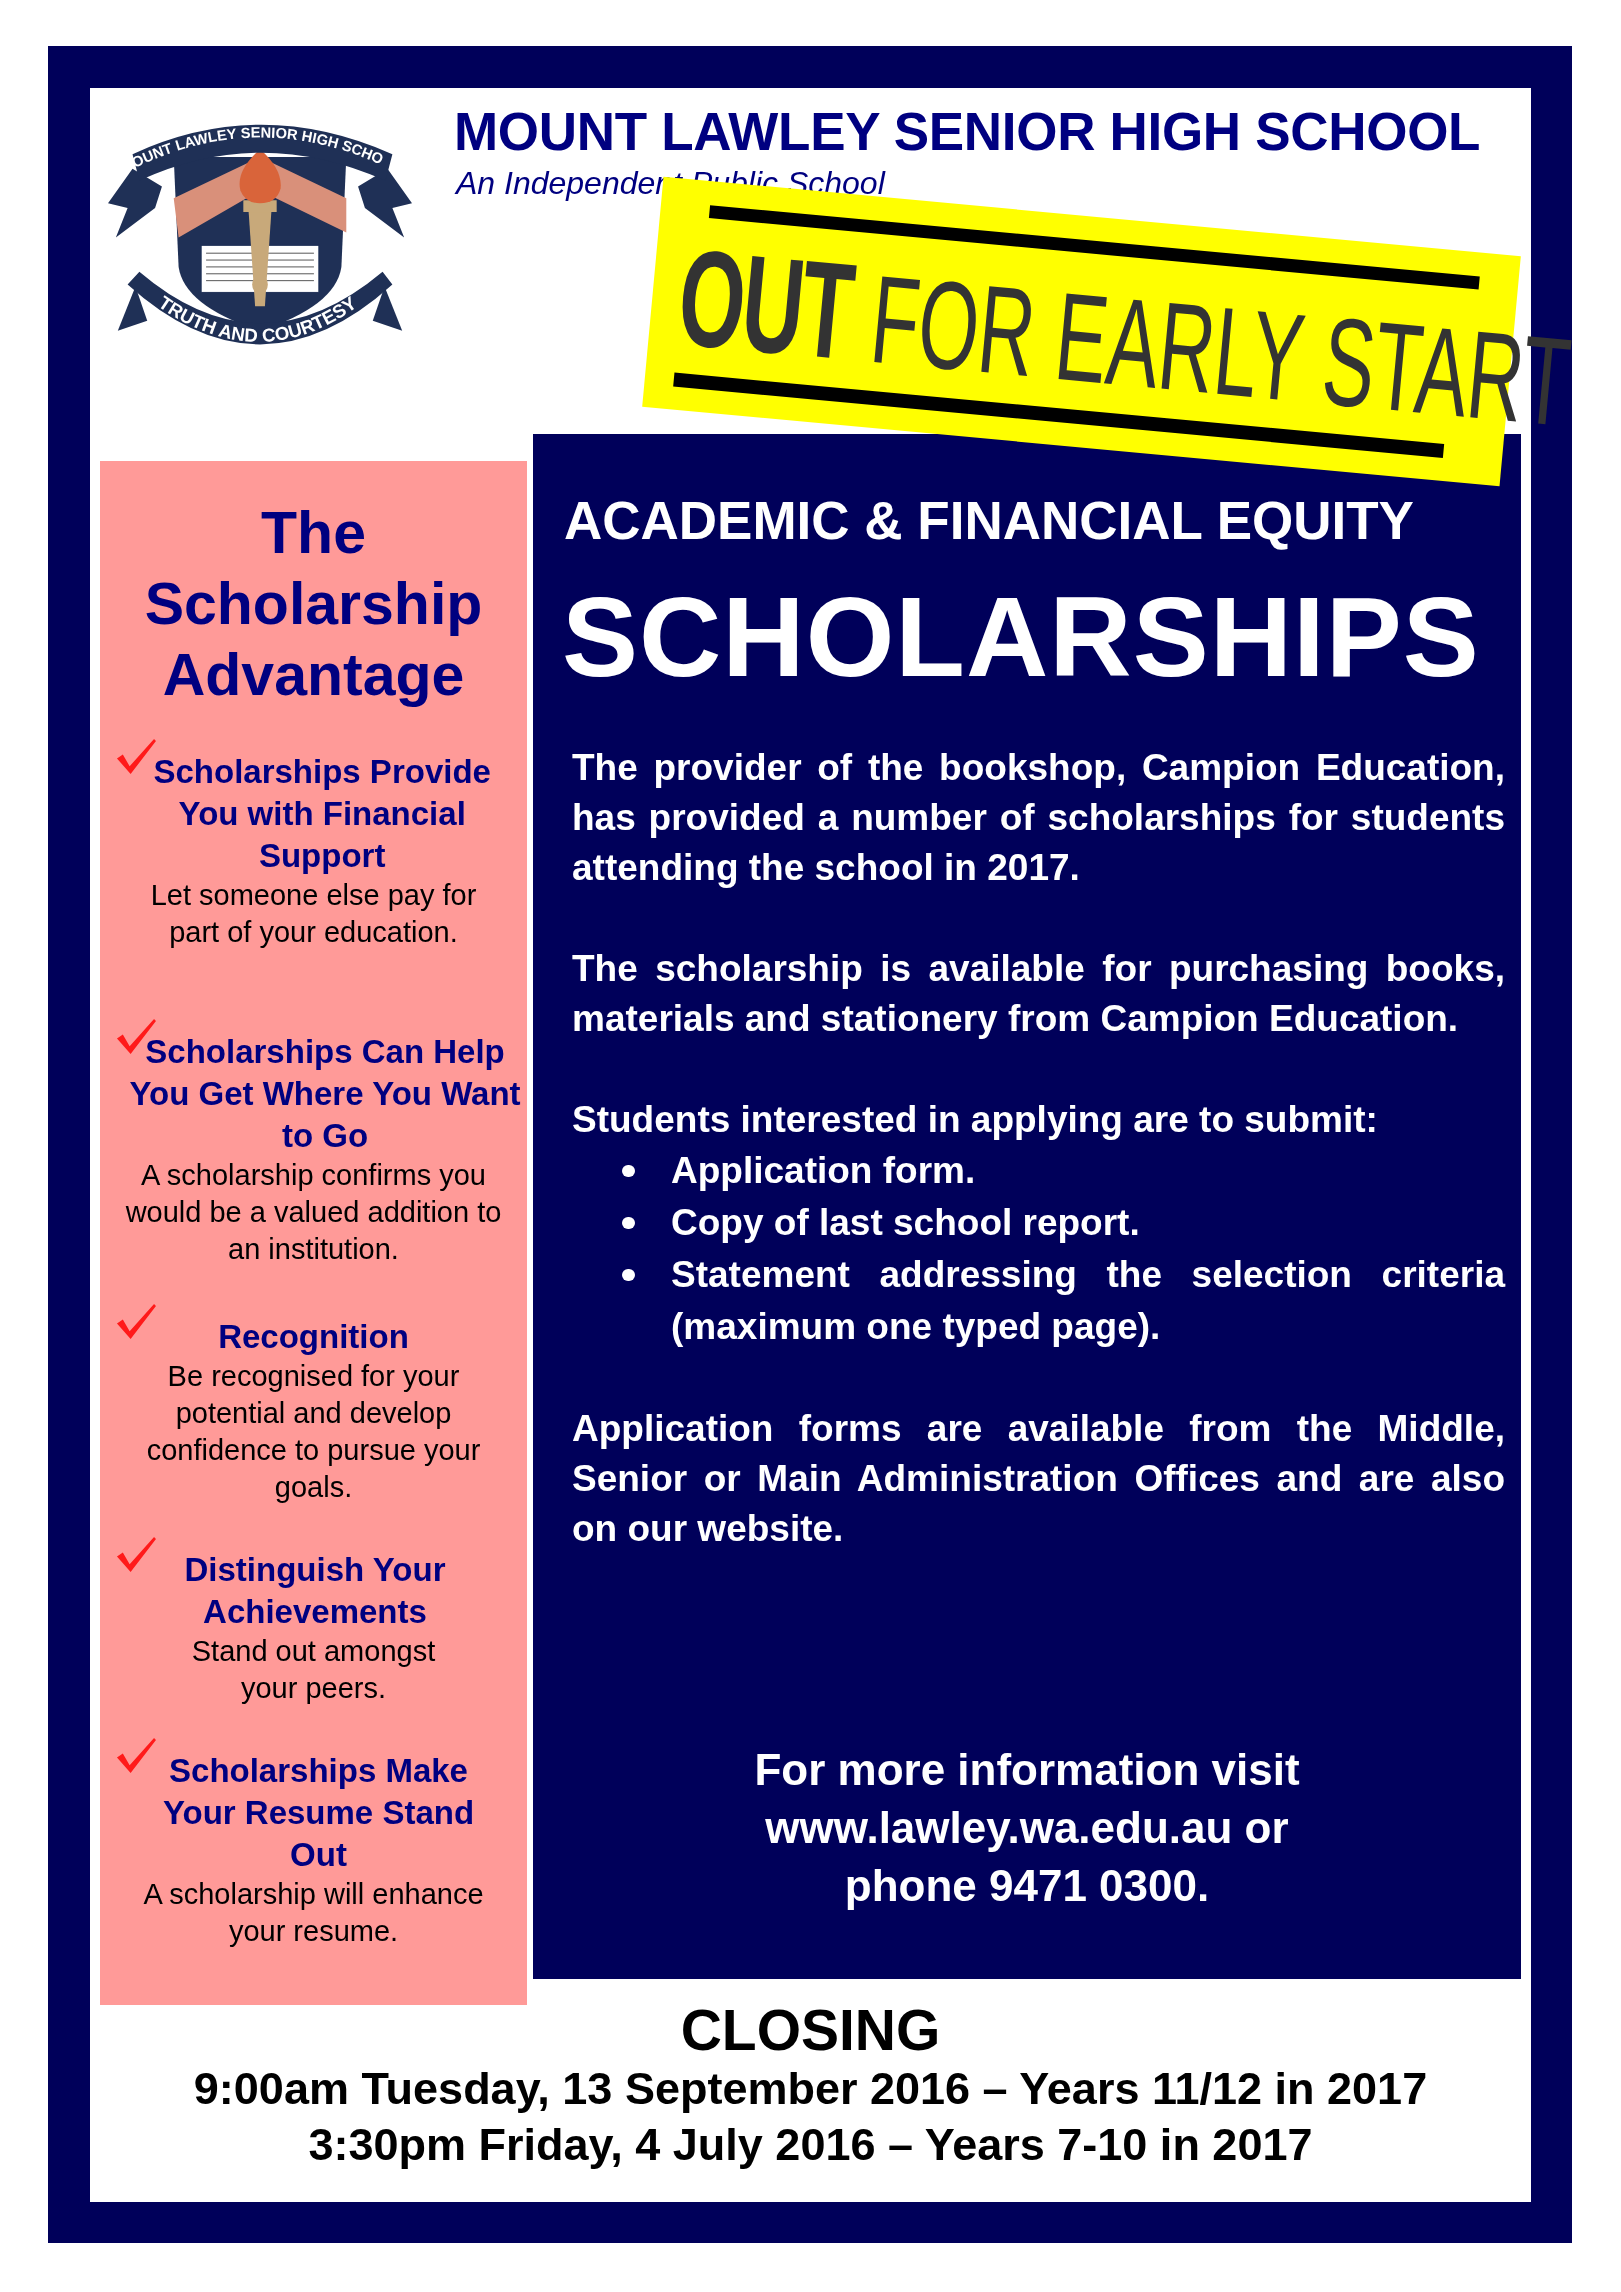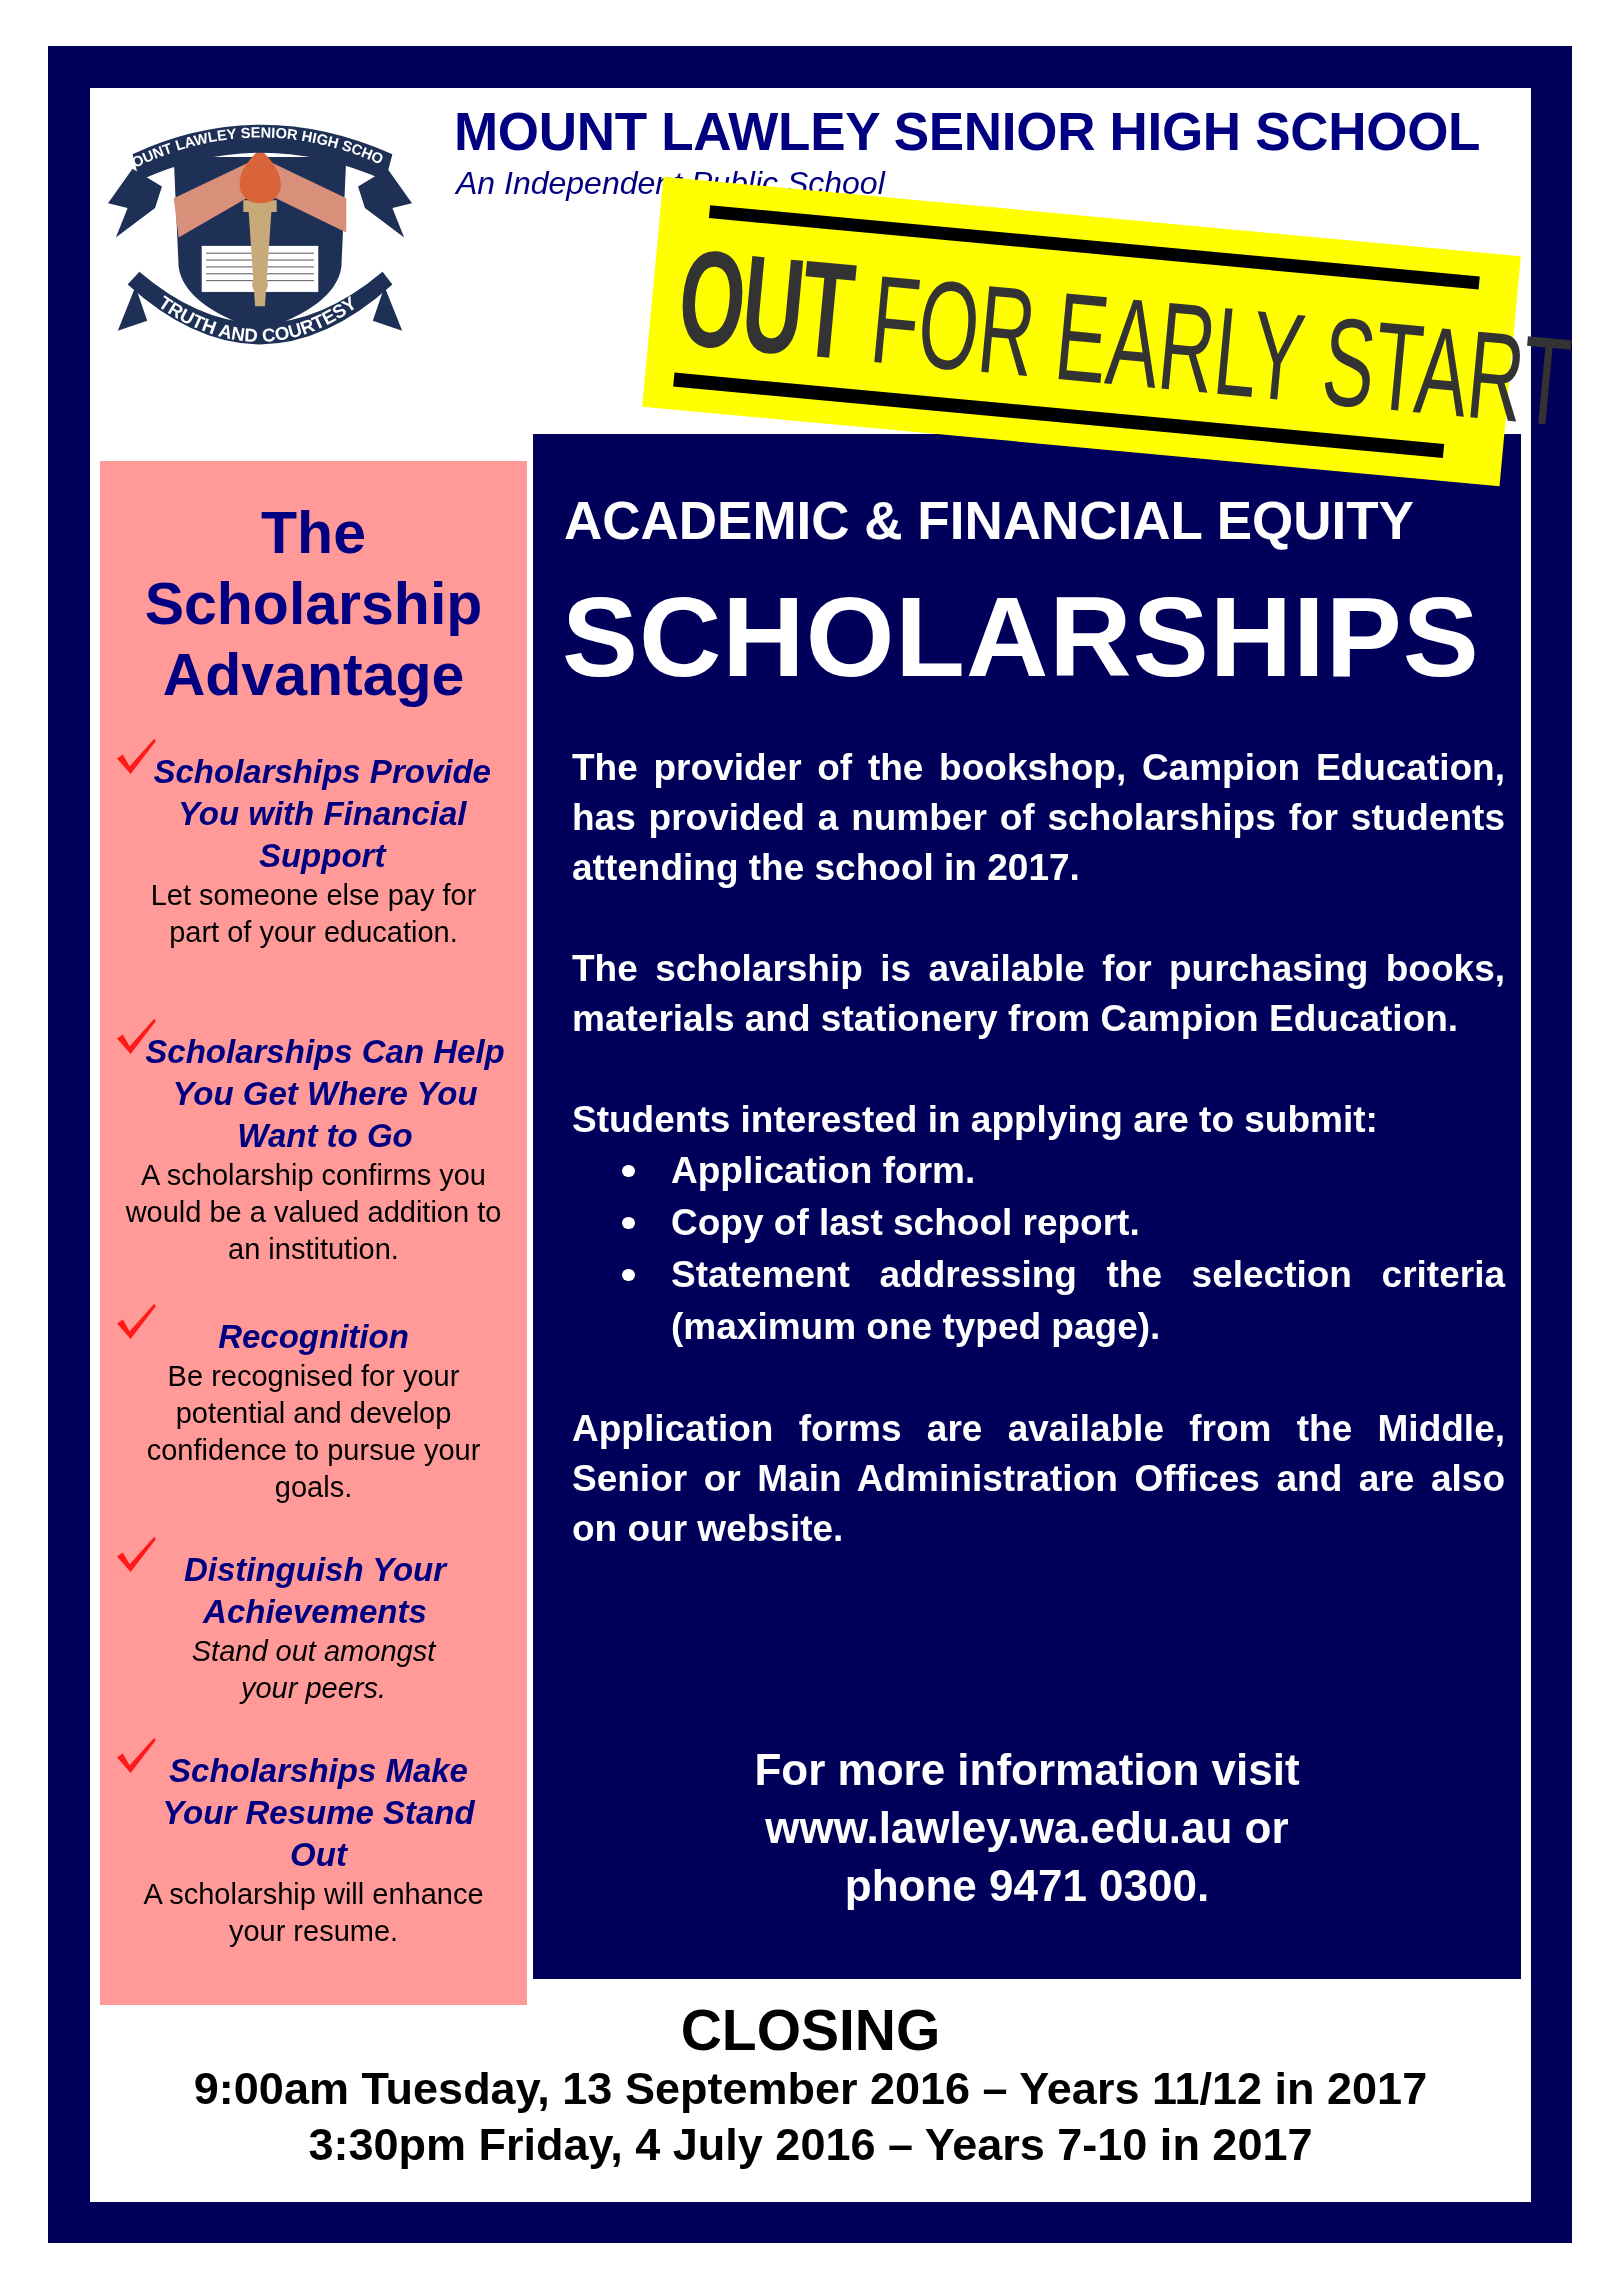--- a/index.html
+++ b/index.html
@@ -48,21 +48,21 @@
     background:#ff9a98;
   }
   .lp-title {
     position:absolute; left:0; top:37px; width:427px; text-align:center;
     color:#000080; font-weight:bold; font-size:59px; line-height:71px;
   }
   .benefit { position:absolute; left:0; width:427px; }
   .benefit .check { position:absolute; left:14.7px; top:0; width:41px; height:39px; }
   .benefit .b-title {
     position:relative; text-align:center; color:#000080; font-weight:bold;
-    font-size:33px; line-height:42px; padding:13.7px 9.8px 0 9.8px;font-style:italic;
+    font-size:33px; line-height:42px; padding:13.7px 9.8px 0 9.8px;
   }
   .benefit .b-text {
     text-align:center; color:#000000; font-size:29px; line-height:37px; padding:0 9.8px;
   }
 
   
   .right-panel {
     position:absolute; left:533px; top:434px; width:988px; height:1545px;
     background:#00005a; color:#ffffff;
   }
@@ -196,21 +196,21 @@
       </svg>
     <div class="b-title">Recognition</div>
     <div class="b-text" style="padding:0 21.6px;">Be recognised for your potential and develop confidence to pursue your goals.</div>
   </div>
 
   <div class="benefit" style="top:1074px;">
     <svg class="check" viewBox="0 0 42 40">
         <path d="M2 22 L8 18 L15 30 L40 2 L42 4 L16 38 Z" fill="#ff1a1a"></path>
       </svg>
     <div class="b-title" style="padding-left:39px;padding-right:36px;">Distinguish Your Achievements</div>
-    <div class="b-text" style="padding:0 69px;font-style:italic;">Stand out amongst your peers.</div>
+    <div class="b-text" style="padding:0 69px;">Stand out amongst your peers.</div>
   </div>
 
   <div class="benefit" style="top:1275px;">
     <svg class="check" viewBox="0 0 42 40">
         <path d="M2 22 L8 18 L15 30 L40 2 L42 4 L16 38 Z" fill="#ff1a1a"></path>
       </svg>
     <div class="b-title" style="padding-left:39px;padding-right:29px;">Scholarships Make Your Resume Stand Out</div>
     <div class="b-text" style="padding:0 39px;">A scholarship will enhance your resume.</div>
   </div>
 </div>

